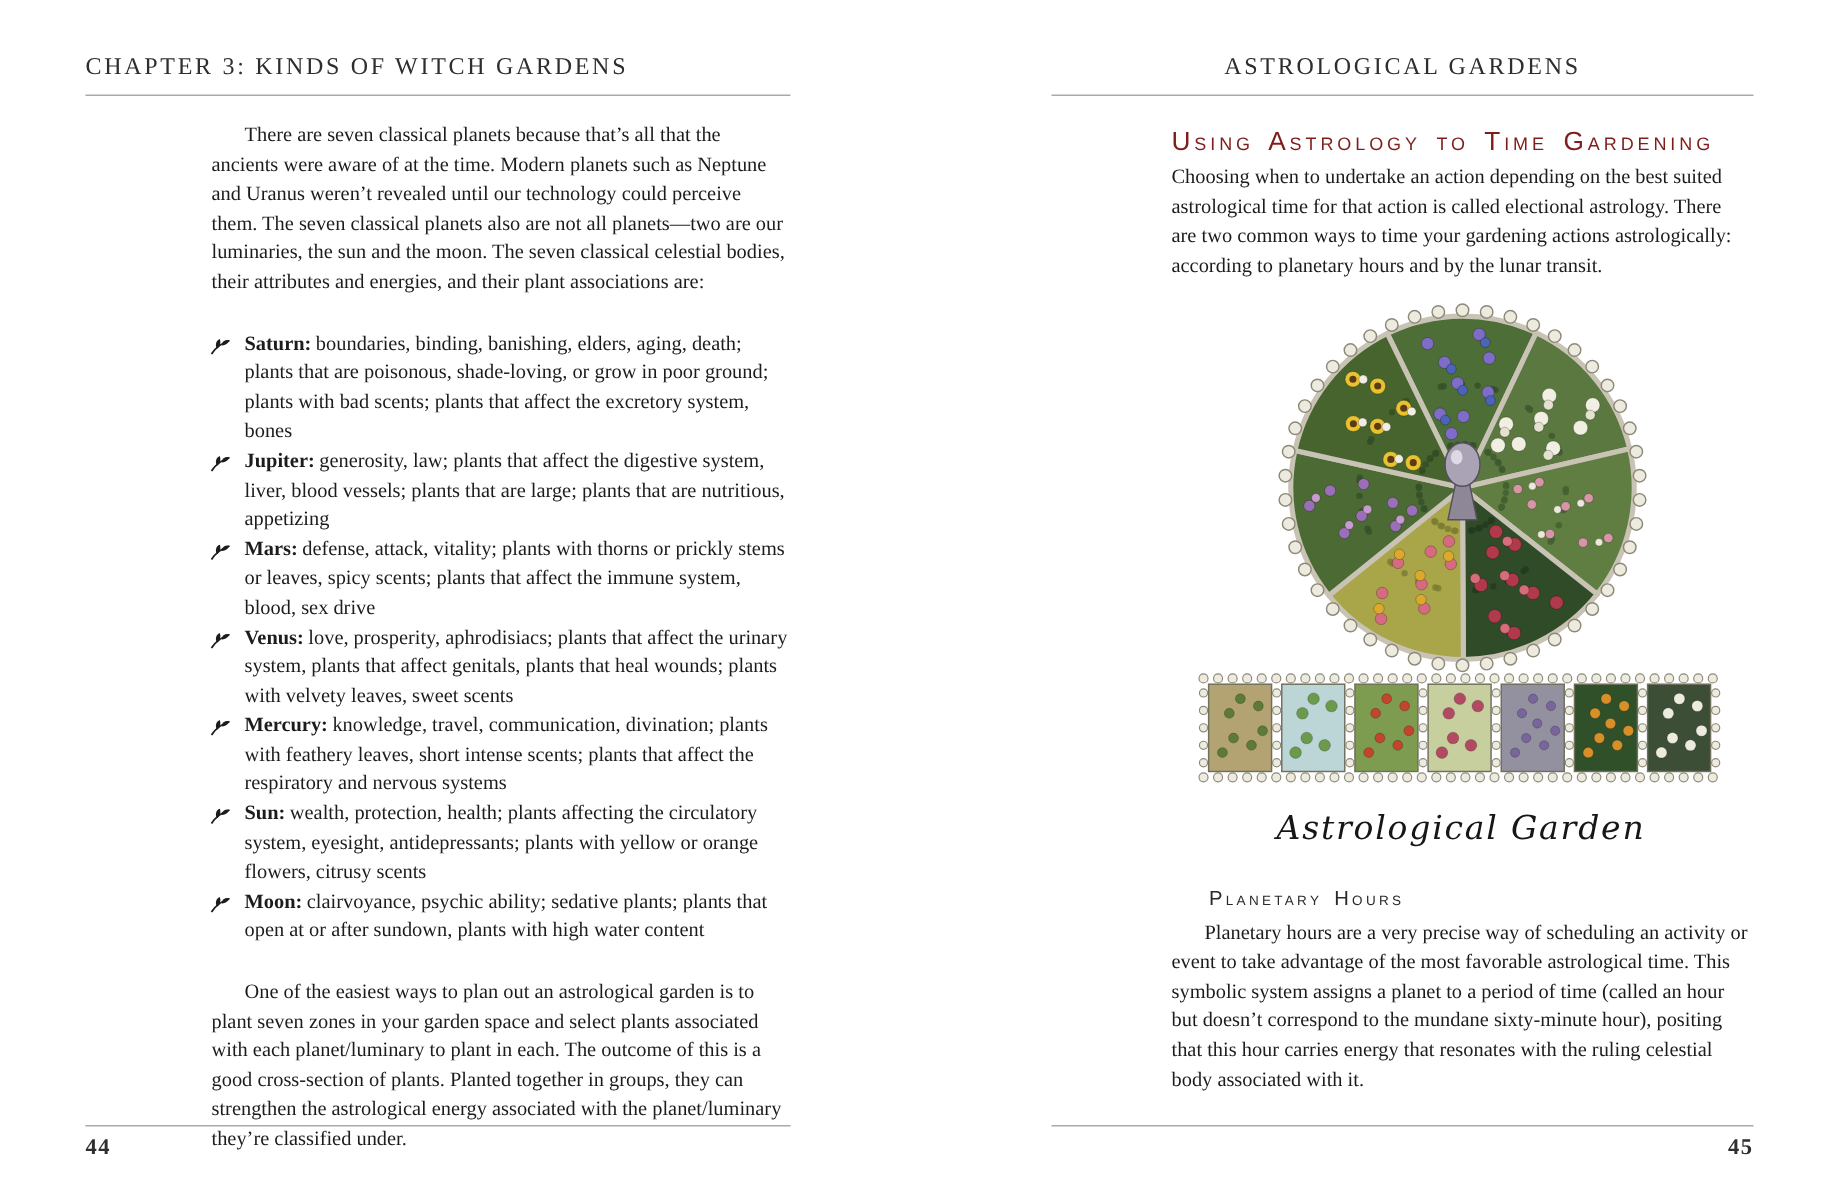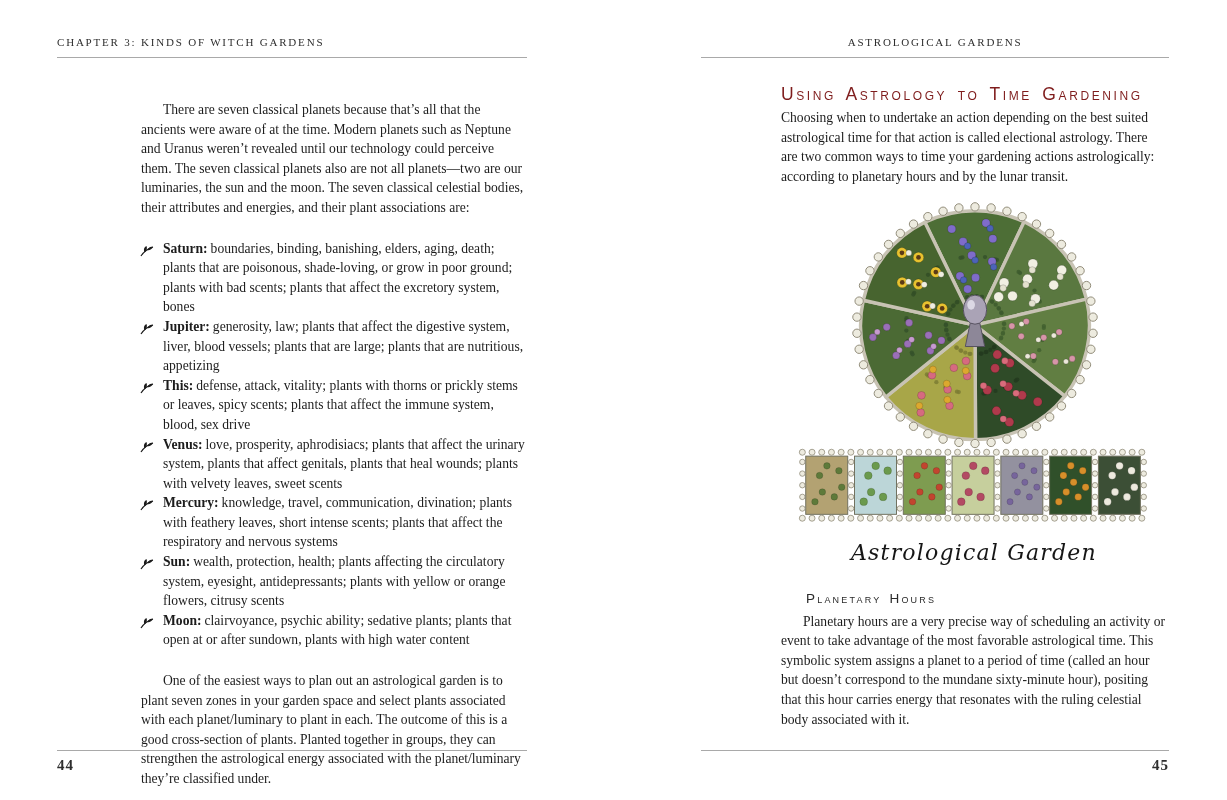--- a/index.html
+++ b/index.html
@@ -7,37 +7,37 @@
     width:1227px;height:800px;background:#ffffff;overflow:hidden;
     font-family:"Liberation Serif",serif;color:#1c1c1c;
     -webkit-font-smoothing:antialiased;
   }
   .spread{position:relative;width:1227px;height:800px;background:#fff;}
 
   
   .running-head{
     position:absolute;top:36px;
     font-family:"Liberation Serif",serif;
-    font-size:11px;letter-spacing:1.8px;color:#2e2e2e;
+    font-size:16px;letter-spacing:1.8px;color:#2e2e2e;
     border-bottom:1px solid #a9a9a9;padding-bottom:9px;
   }
   .running-head.left{left:57px;width:470px;text-align:left;}
   .running-head.right{left:701px;width:468px;text-align:center;}
 
   
   .page-footer{
     position:absolute;top:750px;border-top:1px solid #a9a9a9;padding-top:6px;
     font-size:15px;font-weight:700;letter-spacing:1px;color:#2e2e2e;
   }
   .page-footer.left{left:57px;width:470px;text-align:left;}
   .page-footer.right{left:701px;width:468px;text-align:right;}
 
   
   .text-col{position:absolute;width:386px;font-size:13.6px;line-height:19.6px;}
-  .col-left{left:141px;top:100px;}
+  .col-left{left:141px;top:80px;}
   .col-right{left:781px;top:84px;}
 
   p{margin:0;}
   .indent{text-indent:22px;}
 
   
   ul.planet-list{list-style:none;margin:21px 0 0 0;padding:0;}
   ul.planet-list li{position:relative;padding-left:22px;margin:0;}
   .bullet{position:absolute;left:-1px;top:4px;}
   .term{font-weight:700;margin-right:3px;}
@@ -98,21 +98,21 @@
               <path d="M7.5 4.2 C8.5 1.2 10.8 0 13 1 C12 3.2 9.6 4.6 7.5 4.2Z" fill="#1c1c1c"></path>
             </svg></span>
         <span class="term">Jupiter:</span><span>generosity, law; plants that affect the digestive system, liver, blood vessels; plants that are large; plants that are nutritious, appetizing</span>
       </li>
       <li>
         <span class="bullet"><svg width="14" height="11" viewBox="0 0 14 11">
               <path d="M1 10 C3.5 6 7 3 13 1" fill="none" stroke="#1c1c1c" stroke-width="1.2"></path>
               <path d="M4.5 6.5 C3.2 3.5 4.2 1 6.5 0 C7.5 2.4 6.6 5.4 4.5 6.5Z" fill="#1c1c1c"></path>
               <path d="M7.5 4.2 C8.5 1.2 10.8 0 13 1 C12 3.2 9.6 4.6 7.5 4.2Z" fill="#1c1c1c"></path>
             </svg></span>
-        <span class="term">This:</span><span>defense, attack, vitality; plants with thorns or prickly stems or leaves, spicy scents; plants that affect the immune system, blood, sex drive</span>
+        <span class="term">Mars:</span><span>defense, attack, vitality; plants with thorns or prickly stems or leaves, spicy scents; plants that affect the immune system, blood, sex drive</span>
       </li>
       <li>
         <span class="bullet"><svg width="14" height="11" viewBox="0 0 14 11">
               <path d="M1 10 C3.5 6 7 3 13 1" fill="none" stroke="#1c1c1c" stroke-width="1.2"></path>
               <path d="M4.5 6.5 C3.2 3.5 4.2 1 6.5 0 C7.5 2.4 6.6 5.4 4.5 6.5Z" fill="#1c1c1c"></path>
               <path d="M7.5 4.2 C8.5 1.2 10.8 0 13 1 C12 3.2 9.6 4.6 7.5 4.2Z" fill="#1c1c1c"></path>
             </svg></span>
         <span class="term">Venus:</span><span>love, prosperity, aphrodisiacs; plants that affect the urinary system, plants that affect genitals, plants that heal wounds; plants with velvety leaves, sweet scents</span>
       </li>
       <li>

